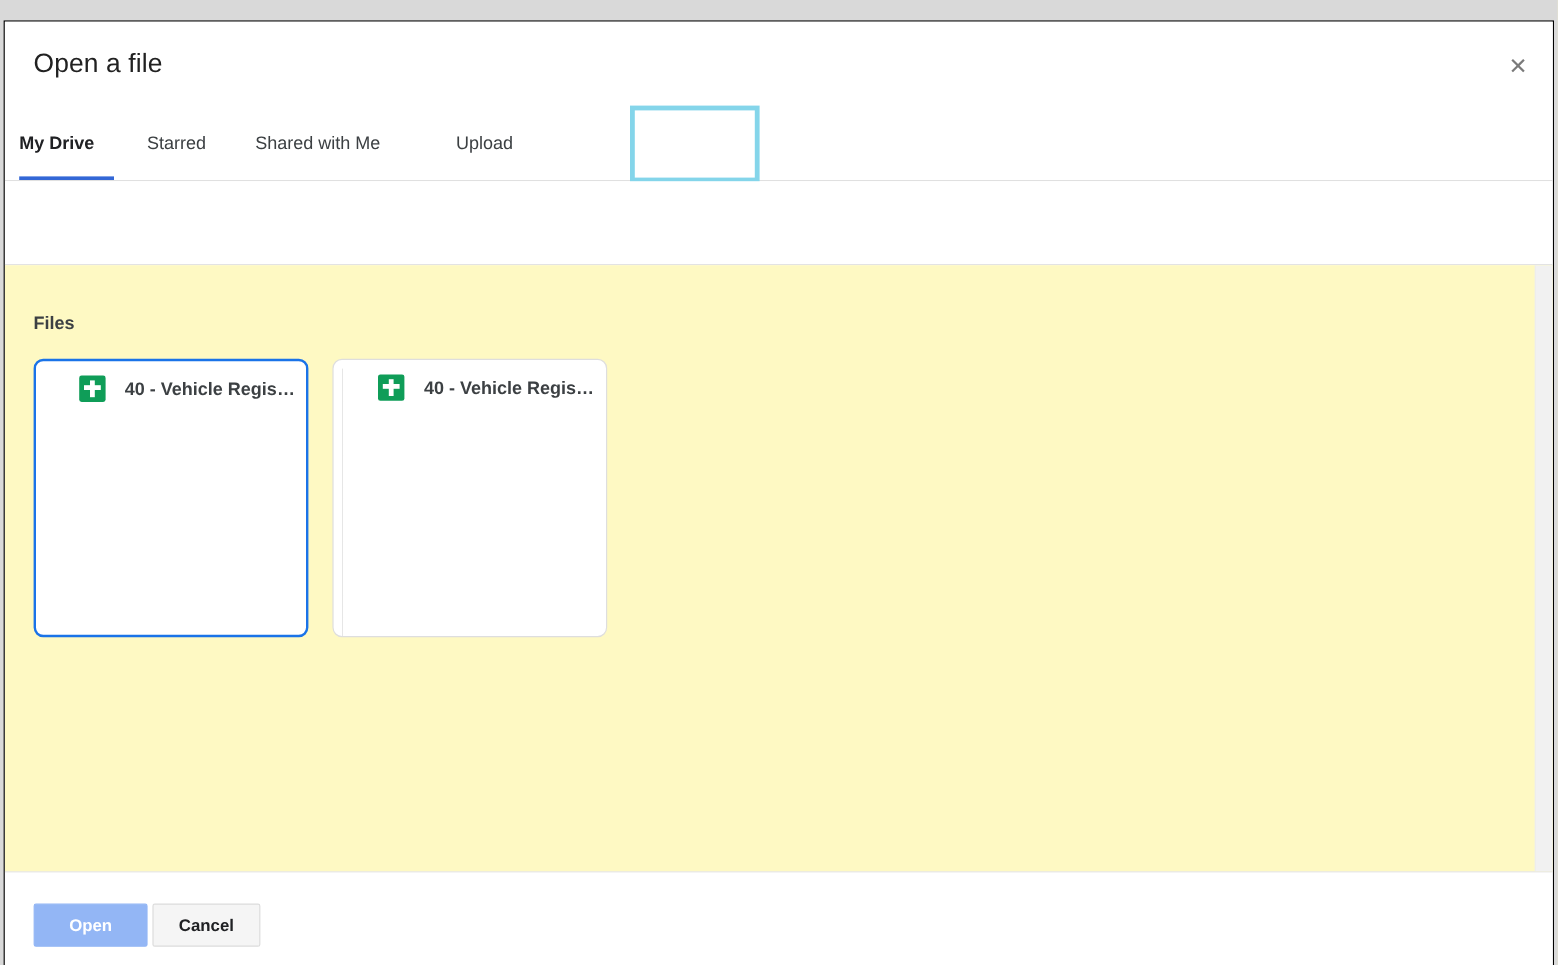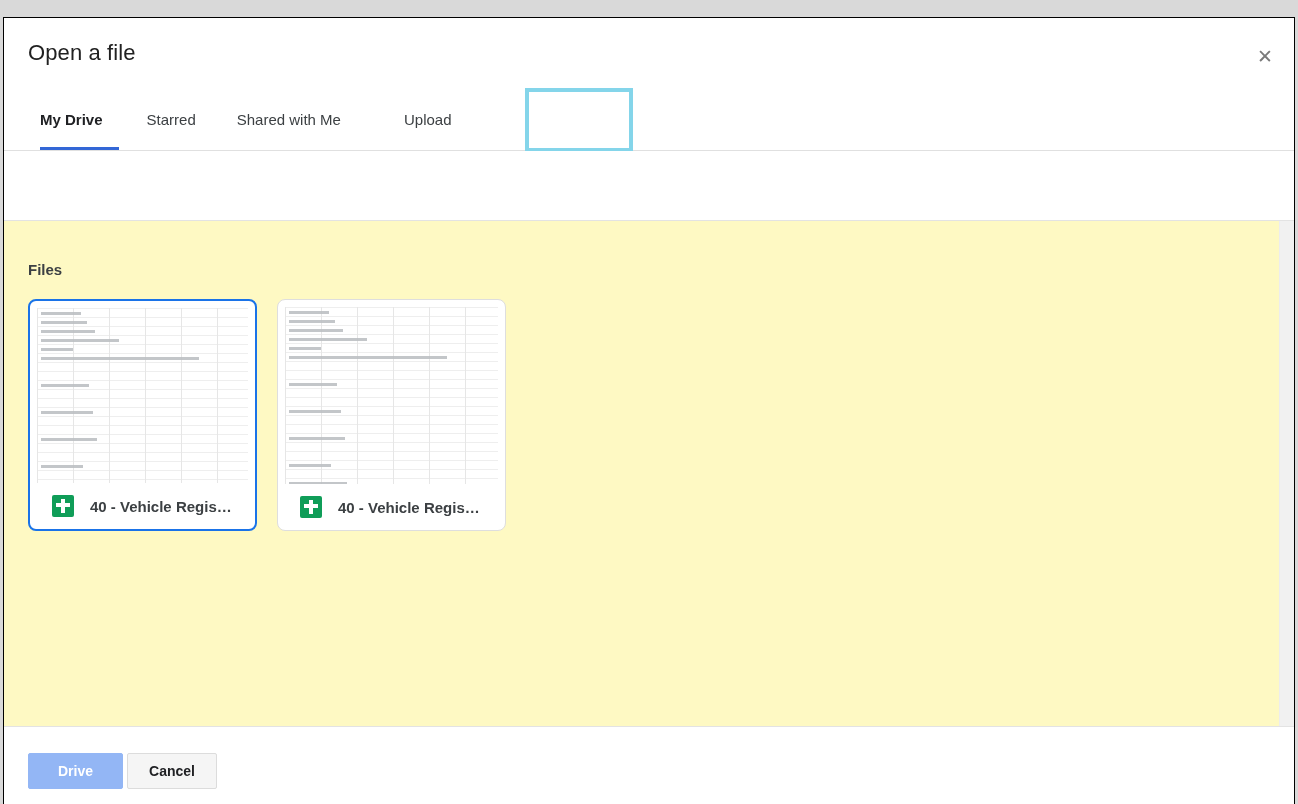--- a/index.html
+++ b/index.html
@@ -49,21 +49,21 @@
     cursor: pointer;
     border-radius: 50%;
     user-select: none;
   }
   .tabs {
     position: absolute;
     left: 0; bottom: 0;
     height: 62px;
     display: flex;
     align-items: center;
-    padding-left: 36px;
+    padding-left: 12px;
   }
   .tab {
     position: relative;
     height: 62px;
     display: flex;
     align-items: center;
     font-size: 15px;
     color: #3c4043;
     cursor: pointer;
     margin-right: 9px;
@@ -196,21 +196,21 @@
     display: flex;
     gap: 20px;
   }
   .card {
     width: 229px;
     height: 232px;
     border: 1px solid #dedede;
     border-radius: 8px;
     background: #fff;
     display: flex;
-    flex-direction: column;
+    flex-direction: row;
     overflow: hidden;
     cursor: pointer;
   }
   .card.selected {
     border: 2px solid #1a73e8;
   }
   .thumb {
     flex: 1 1 auto;
     margin: 7px 7px 0 7px;
     background: #ffffff;
@@ -428,20 +428,20 @@
           <span class="card-name">40 - Vehicle Regis…</span>
         </div>
       </div>
 
 
     </div>
   </div>
 
   <div class="footer">
     <div class="btn btn-primary">
-      <span>Drive</span>
+      <span>Open</span>
     </div>
     <div class="btn btn-secondary">
       <span>Cancel</span>
     </div>
   </div>
 
 </div>
 
 </body></html>

